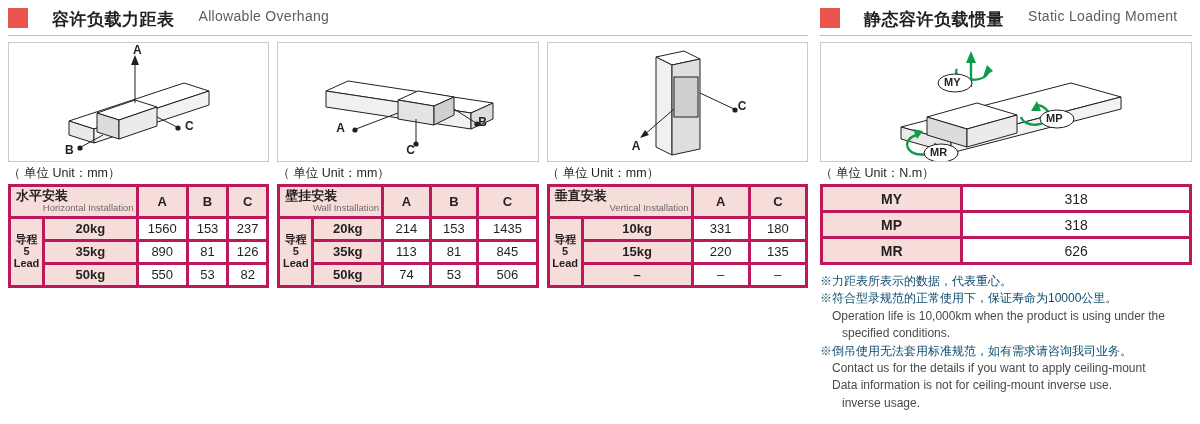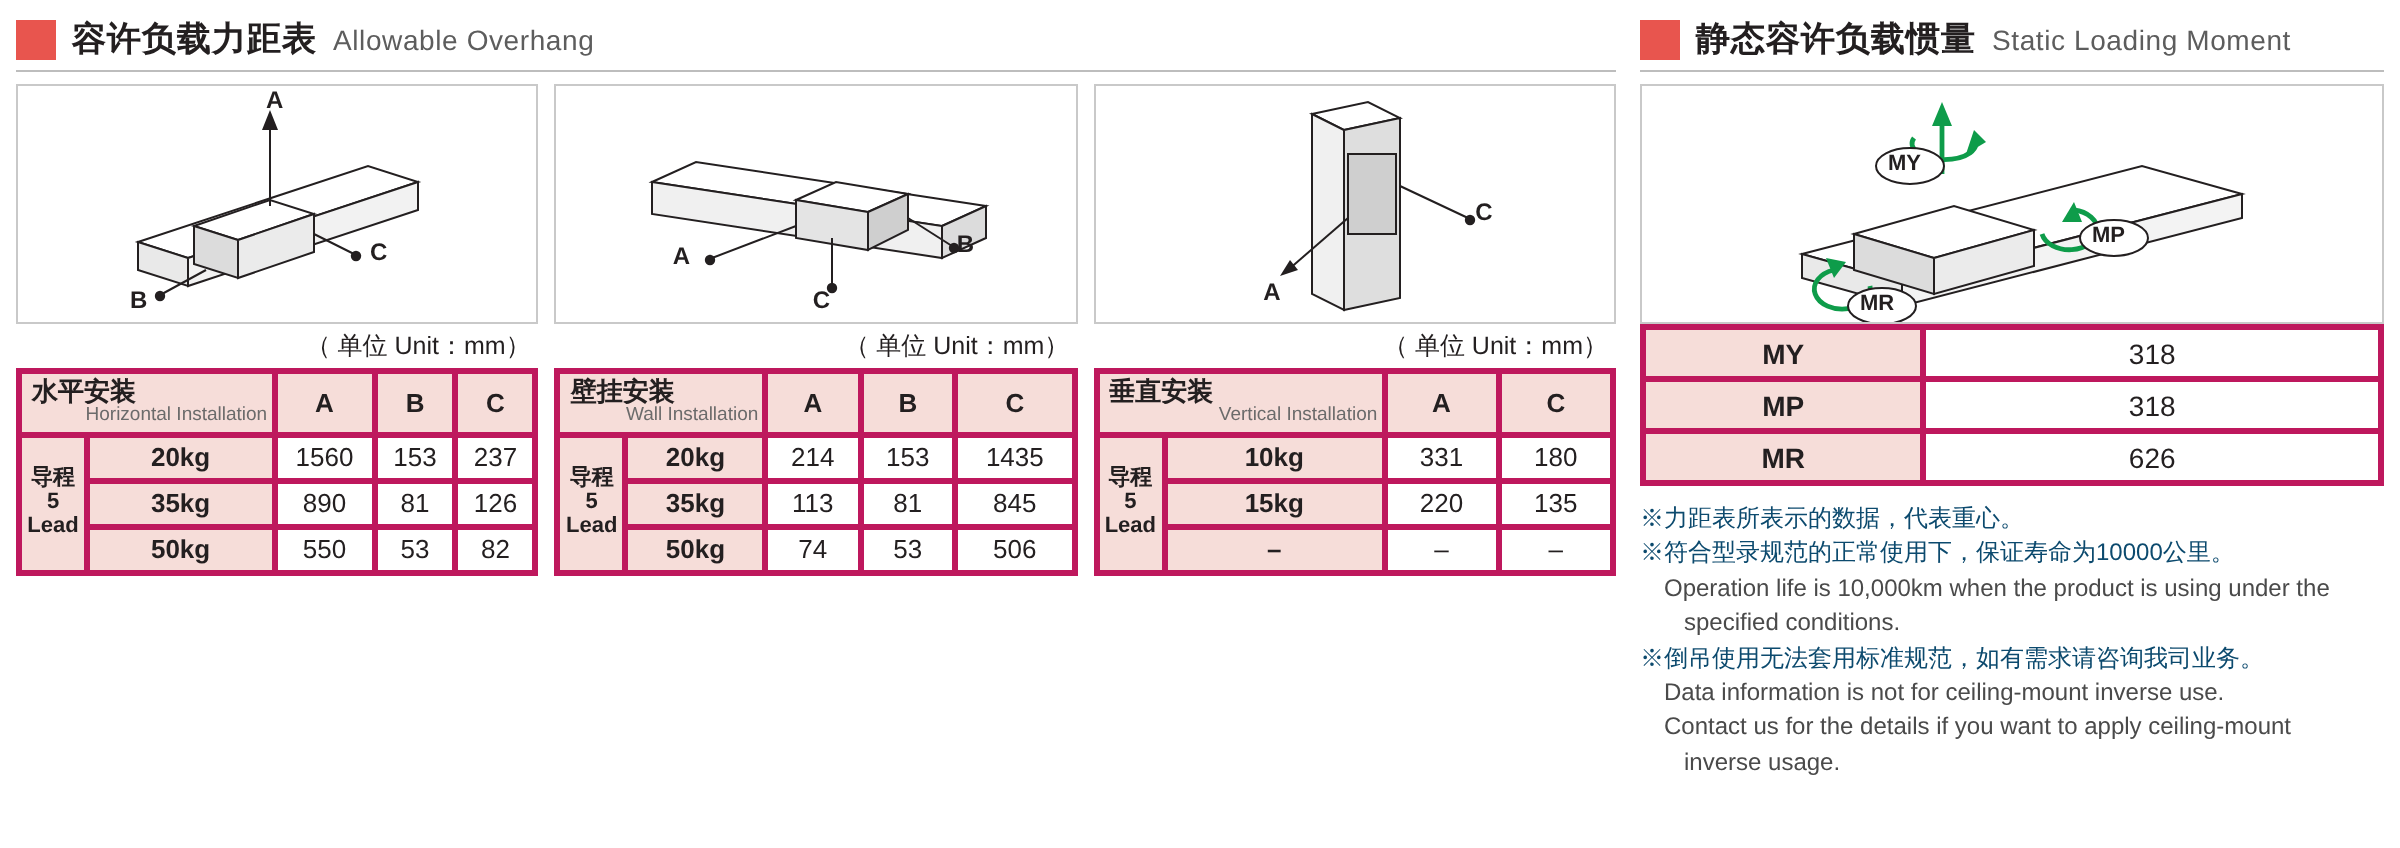--- a/index.html
+++ b/index.html
@@ -6,34 +6,34 @@
   html, body {
     margin: 0; padding: 0;
     width: 1200px; height: 424px;
     background: #ffffff;
     font-family: "Liberation Sans", sans-serif;
     color: #231f20;
   }
   .page { position: relative; width: 1200px; height: 424px; overflow: hidden; }
 
   
-  .sec-header { display: flex; align-items: center; gap: 8px; }
+  .sec-header { display: flex; gap: 24px; }
   .sec-bar { width: 20px; height: 20px; background: #e8554e; flex: none; }
   .sec-cn { font-size: 17px; font-weight: bold; letter-spacing: 0.5px; color: #231f20; }
   .sec-en { font-size: 14px; color: #5d5d5d; letter-spacing: 0.3px; }
   .hdr-rule { border-bottom: 1px solid #bdbdbd; margin-top: 4px; }
 
   
   #left { position: absolute; left: 8px; top: 8px; width: 800px; }
   #right { position: absolute; left: 820px; top: 8px; width: 372px; }
 
   .panels { display: flex; gap: 8px; margin-top: 6px; }
   .panel { width: 262px; }
   .fig-box { border: 1px solid #c9c9c9; height: 120px; position: relative; background: #fff; }
-  .unit-line { text-align: right; font-size: 12.5px; padding: 3px 4px 2px 0; color: #231f20; }
+  .unit-line { font-size: 12.5px; padding: 3px 4px 2px 0; color: #231f20; }
 
   
   table { border-collapse: collapse; width: 100%; font-size: 13px; }
   td, th { border: 3px solid #be185d; text-align: center; padding: 2px 2px; height: 23px; }
   .hdr-cell { background: #f6ddd9; font-weight: bold; }
   .lead-cell { background: #f6ddd9; font-weight: bold; width: 34px; font-size: 11px; line-height: 1.05; padding: 0; }
   .row-lbl { background: #f6ddd9; font-weight: bold; }
   .mode-cell { background: #f6ddd9; text-align: left; padding-left: 5px; line-height: 1.1; }
   .mode-cn { font-size: 13px; font-weight: bold; display: block; }
   .mode-en { font-size: 9.5px; color: #6b6b6b; display: block; text-align: right; }
@@ -278,20 +278,21 @@
 
         <ellipse cx="134" cy="40" rx="17" ry="9" fill="#ffffff" stroke="#231f20" stroke-width="1"></ellipse>
         <ellipse cx="236" cy="76" rx="17" ry="9" fill="#ffffff" stroke="#231f20" stroke-width="1"></ellipse>
         <ellipse cx="120" cy="110" rx="17" ry="9" fill="#ffffff" stroke="#231f20" stroke-width="1"></ellipse>
       </svg>
       <div style="position:absolute;left:123px;top:33px;font-size:11px;font-weight:bold">MY</div>
       <div style="position:absolute;left:225px;top:69px;font-size:11px;font-weight:bold">MP</div>
       <div style="position:absolute;left:109px;top:103px;font-size:11px;font-weight:bold">MR</div>
     </div>
 
+    <div class="unit-line">（ 单位 Unit：N.m）</div>
 
     <table>
       <tbody>
           <tr>
         <td class="r-lbl">MY</td>
         <td>318</td>
       </tr>
       <tr>
         <td class="r-lbl">MP</td>
         <td>318</td>
@@ -302,20 +303,20 @@
       </tr>
     </tbody>
       </table>
 
     <div class="notes">
       <div class="note-cn">※力距表所表示的数据，代表重心。</div>
       <div class="note-cn">※符合型录规范的正常使用下，保证寿命为10000公里。</div>
       <div class="note-en">Operation life is 10,000km when the product is using under the</div>
       <div class="note-en ind">specified conditions.</div>
       <div class="note-cn">※倒吊使用无法套用标准规范，如有需求请咨询我司业务。</div>
+      <div class="note-en">Contact us for the details if you want to apply ceiling-mount</div>
       <div class="note-en">Data information is not for ceiling-mount inverse use.</div>
-      <div class="note-en">Contact us for the details if you want to apply ceiling-mount</div>
       <div class="note-en ind">inverse usage.</div>
     </div>
 
   </div>
 
 </div>
 
 </body></html>

